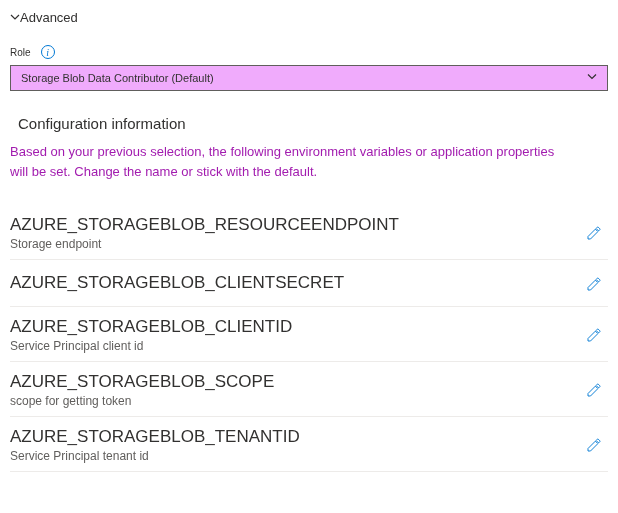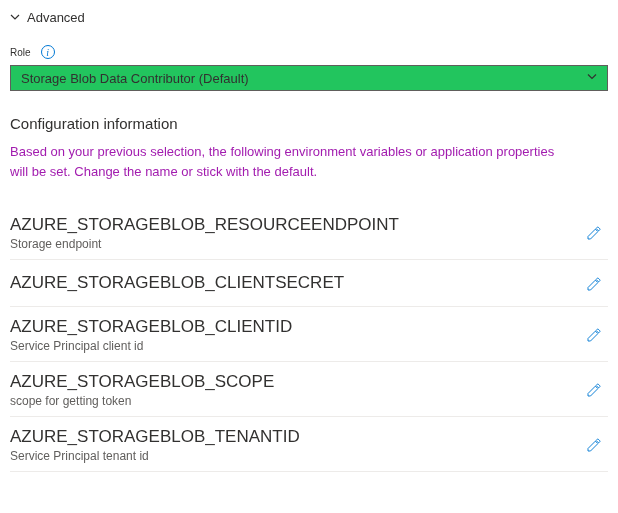--- a/index.html
+++ b/index.html
@@ -7,21 +7,21 @@
       font-family: "Segoe UI", -apple-system, BlinkMacSystemFont, sans-serif;
       font-size: 13px;
       color: #323130;
       background: #ffffff;
       padding: 10px;
       width: 618px;
     }
     .section-header {
       display: flex;
       align-items: center;
-      gap: 7px;
+      gap: 0;
       margin-bottom: 20px;
       cursor: pointer;
     }
     .chevron {
       font-size: 11px;
       color: #323130;
     }
     .section-title {
       font-size: 13px;
       color: #323130;
@@ -52,40 +52,41 @@
     }
     .select-wrap {
       position: relative;
       width: 100%;
       margin-bottom: 24px;
     }
     .select {
       width: 100%;
       border: 1px solid #605e5c;
       padding: 6px 30px 6px 10px;
-      font-size: 13px;
-      background: #22c55e;
+      font-size: 11px;
+      background: #f0abfc;
       cursor: pointer;
       display: flex;
       align-items: center;
       height: 26px;
     }
     .select-chevron {
       position: absolute;
       right: 10px;
       top: 50%;
       transform: translateY(-50%);
       pointer-events: none;
       color: #323130;
     }
     .config-heading {
       font-size: 15px;
       color: #323130;
       margin-bottom: 10px;
       font-weight: 400;
+      margin-left: 8px;
     }
     .config-desc {
       font-size: 13px;
       color: #a21caf;
       line-height: 1.5;
       margin-bottom: 24px;
       max-width: 560px;
     }
     .var-row {
       display: flex;

